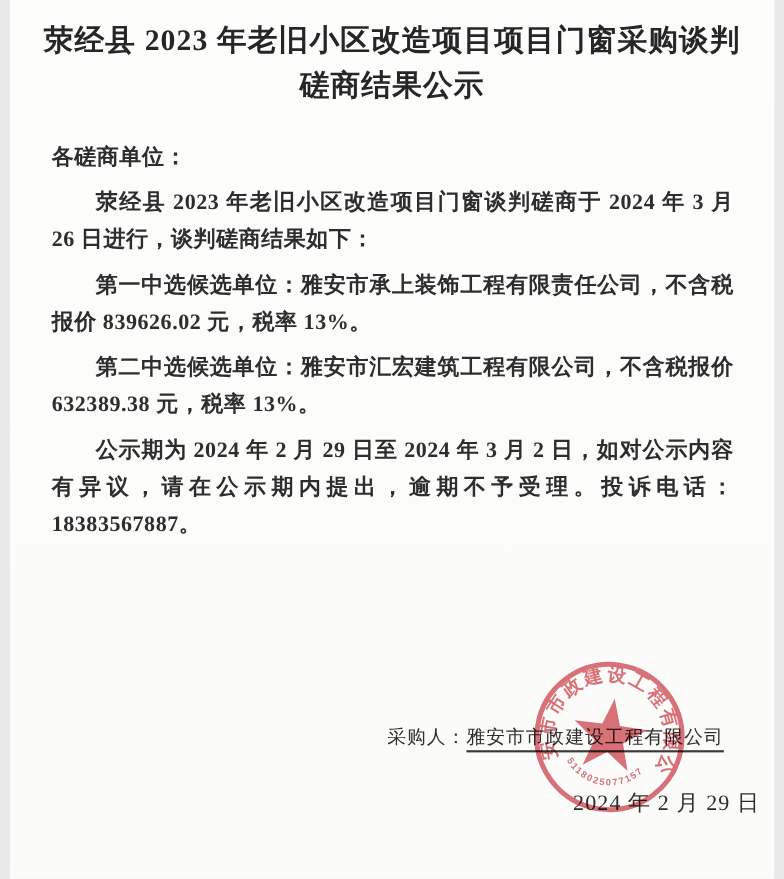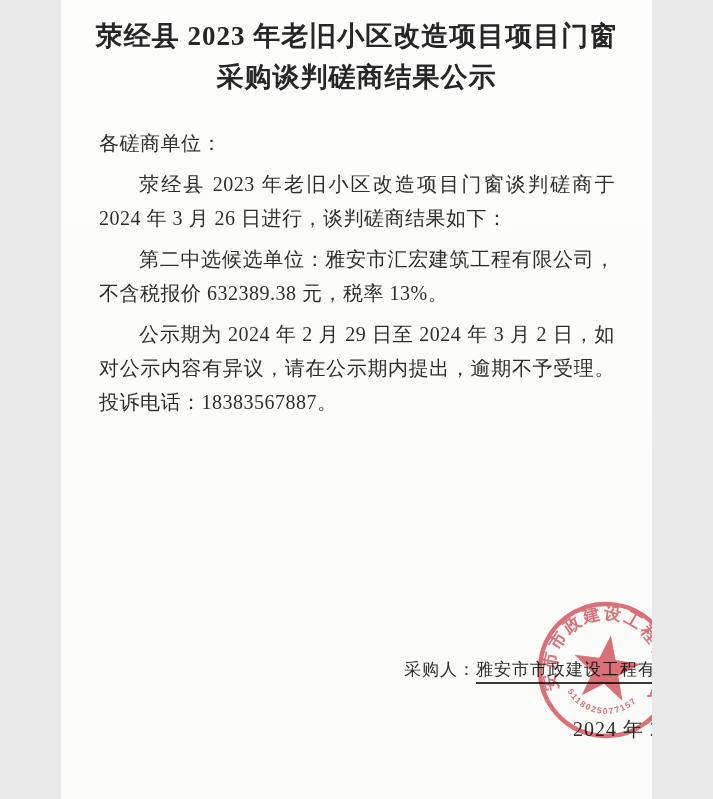--- a/index.html
+++ b/index.html
@@ -1,18 +1,18 @@
 <!DOCTYPE html>
 <html><head>
 <meta charset="utf-8">
 <style>
   html,body{margin:0;padding:0;background:#e9e9e9;}
   .page{
     position:relative;
-    width:591px;height:799px;
+    width:695px;height:799px;
     margin:0 auto;
     background:linear-gradient(180deg,#fdfdfc 0%,#fcfcfa 55%,#fbfbf9 100%);
     font-family:"Liberation Serif","DejaVu Serif",serif;
     color:#2d2d2d;
     overflow:hidden;
     box-sizing:border-box;
   }
   .doc-title{
     margin:16px 26px 0 26px;
     text-align:center;
@@ -26,20 +26,21 @@
     margin-top:28px;
     padding:0 37px 0 38px;
     font-size:20px;
     line-height:34px;
     text-align:justify;
   }
   .body-text p{
     margin:0 0 7px 0;
     text-indent:40px;
     letter-spacing:0.5px;
+    font-weight:bold;
   }
   .body-text p.salutation{
     text-indent:0;
   }
   .sign-line{
     position:absolute;
     top:658px;left:343px;
     font-size:17px;
     letter-spacing:1px;
     white-space:nowrap;
@@ -71,20 +72,21 @@
 </head>
 <body>
 
 <div class="page">
 
   <div class="doc-title">荥经县 2023 年老旧小区改造项目项目门窗采购谈判磋商结果公示</div>
 
   <div class="body-text">
     <p class="salutation">各磋商单位：</p>
     <p>荥经县 2023 年老旧小区改造项目门窗谈判磋商于 2024 年 3 月 26 日进行，谈判磋商结果如下：</p>
+    <p>第一中选候选单位：雅安市承上装饰工程有限责任公司，不含税报价 839626.02 元，税率 13%。</p>
     <p>第二中选候选单位：雅安市汇宏建筑工程有限公司，不含税报价 632389.38 元，税率 13%。</p>
     <p>公示期为 2024 年 2 月 29 日至 2024 年 3 月 2 日，如对公示内容有异议，请在公示期内提出，逾期不予受理。投诉电话：18383567887。</p>
   </div>
 
   <div class="sign-line"><span>采购人：</span><span class="sign-company">雅安市市政建设工程有限公司</span></div>
 
   <div class="date-line">2024 年 2 月 29 日</div>
 
   <svg class="seal" viewBox="-80 -80 160 160">
     <defs>

